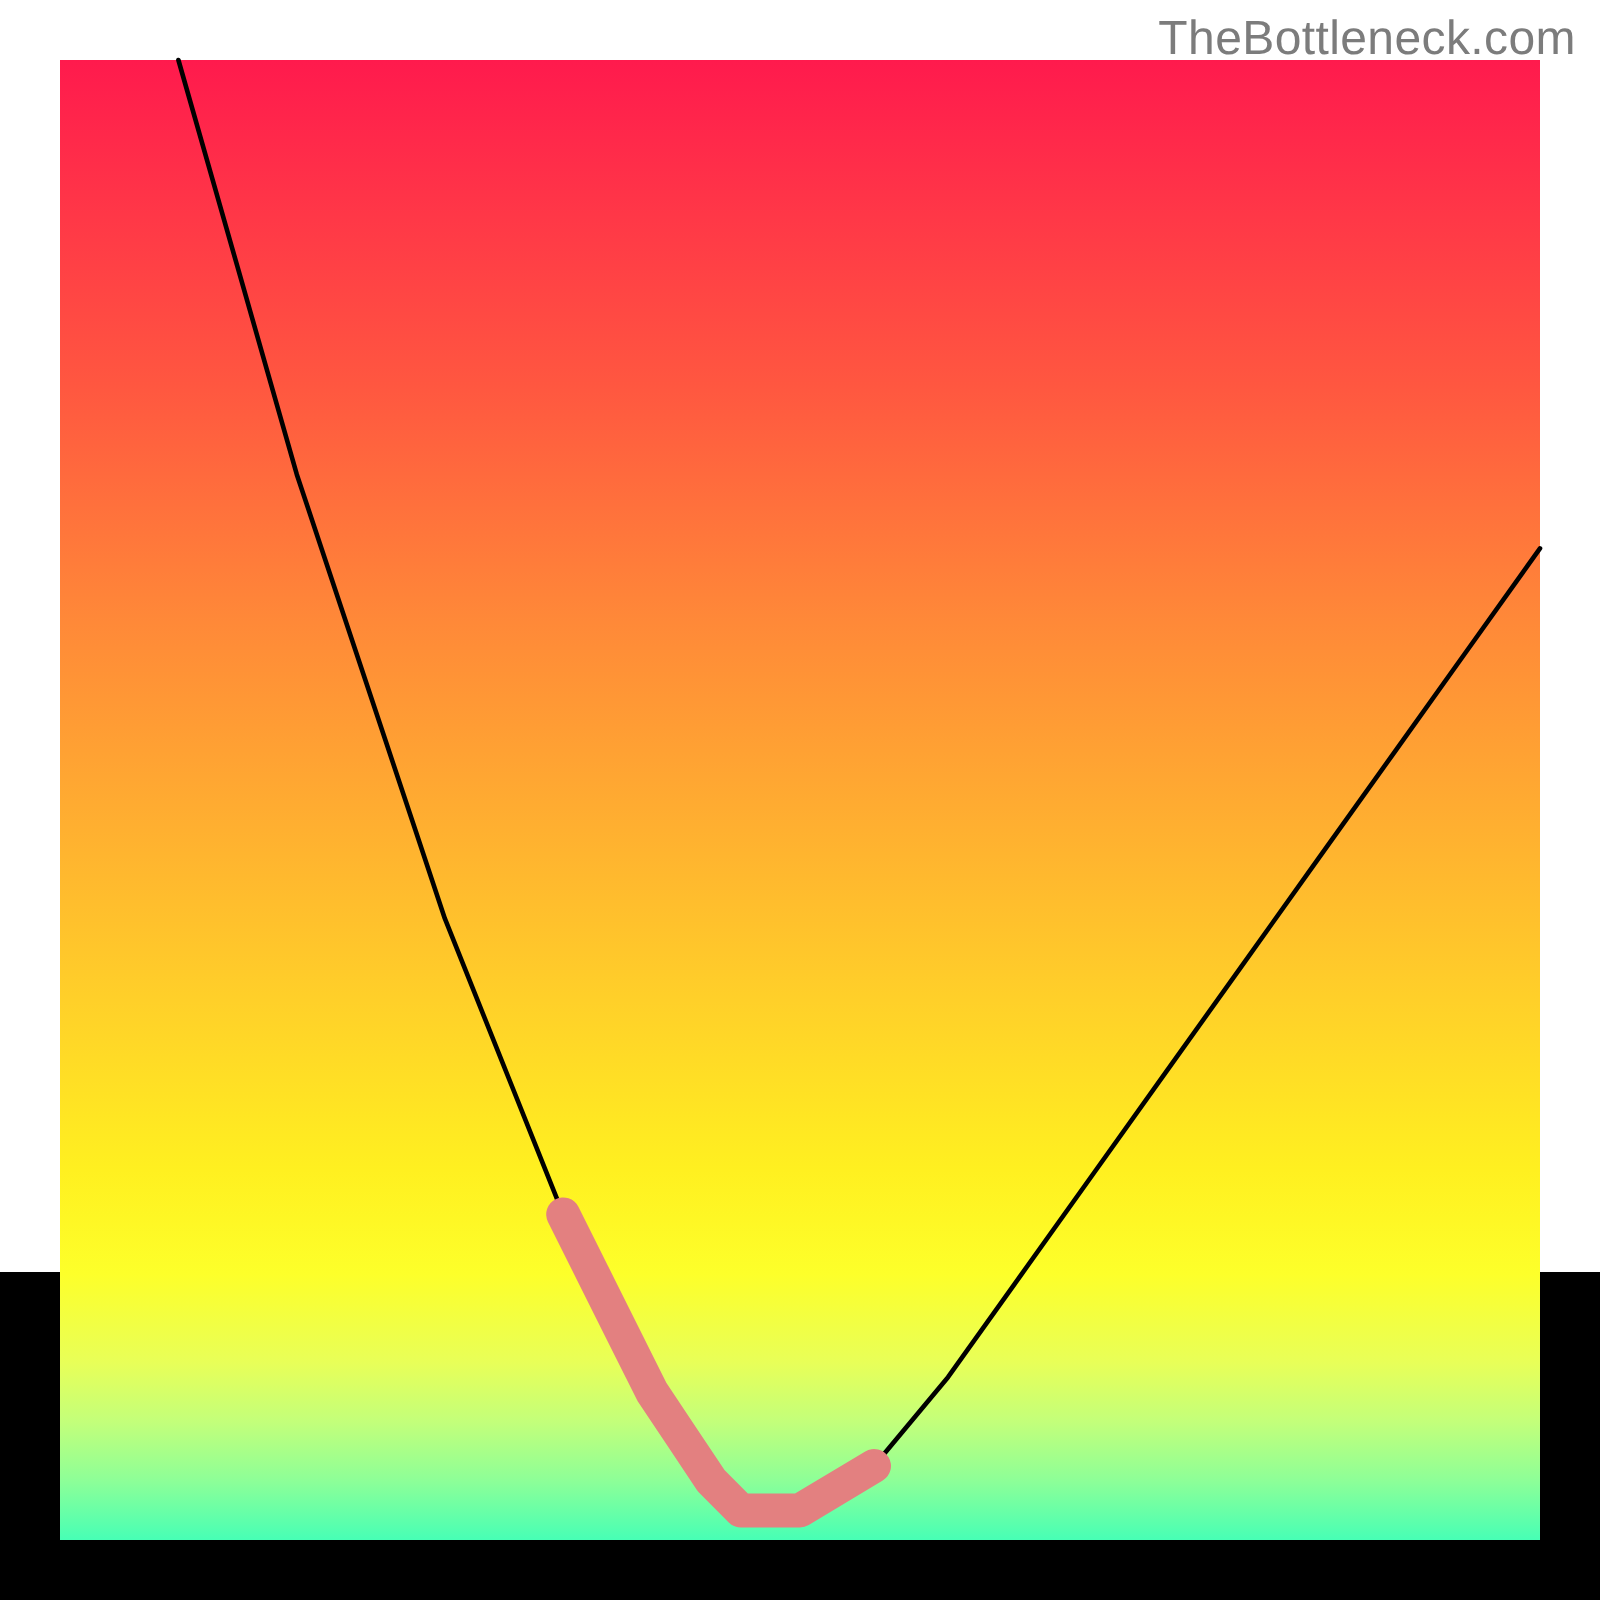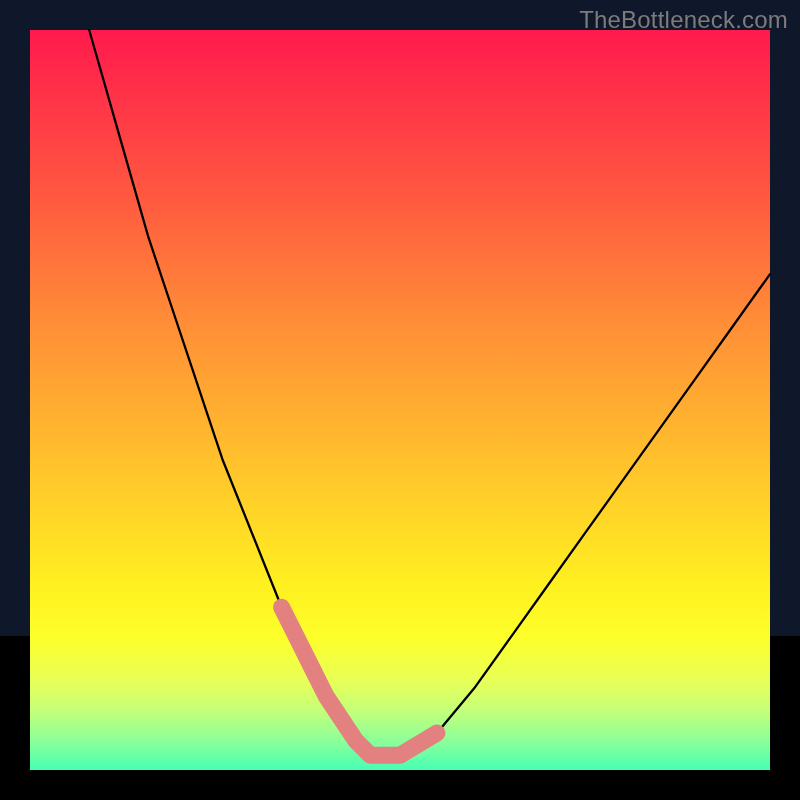--- a/index.html
+++ b/index.html
@@ -8,21 +8,21 @@
     width: 800px;
     height: 800px;
     background: #000;
     font-family: Arial, Helvetica, sans-serif;
     overflow: hidden;
   }
   .frame {
     position: relative;
     width: 800px;
     height: 636px;
-    background: #0f172a;
+    background: #ffffff;
   }
   .watermark {
     position: absolute;
     top: 6px;
     right: 12px;
     color: #7c7c7c;
     font-size: 24px;
     font-weight: 400;
     letter-spacing: 0.2px;
     z-index: 10;

